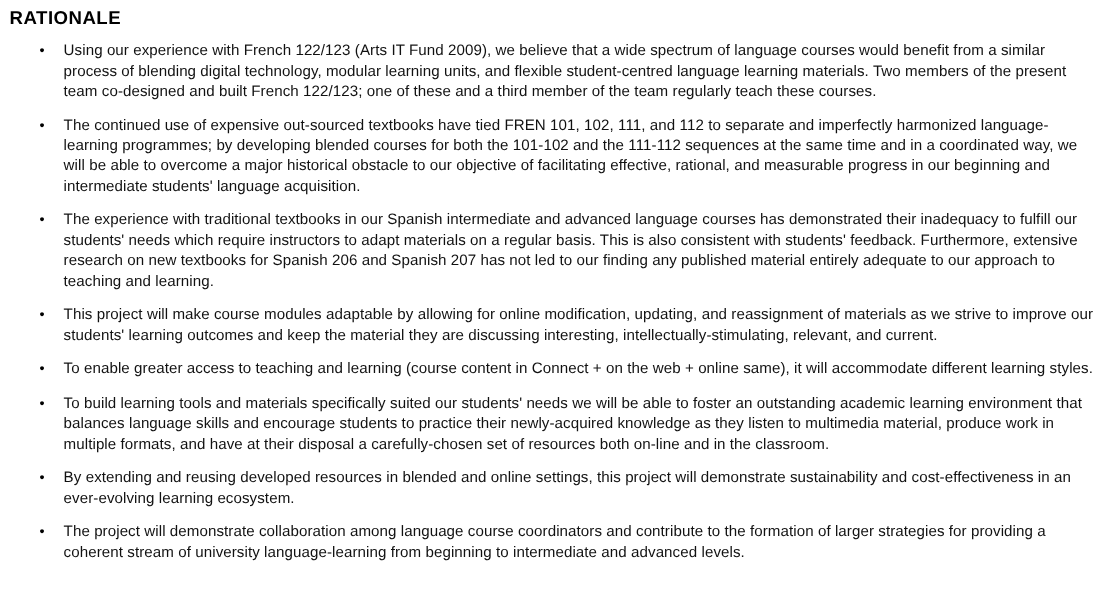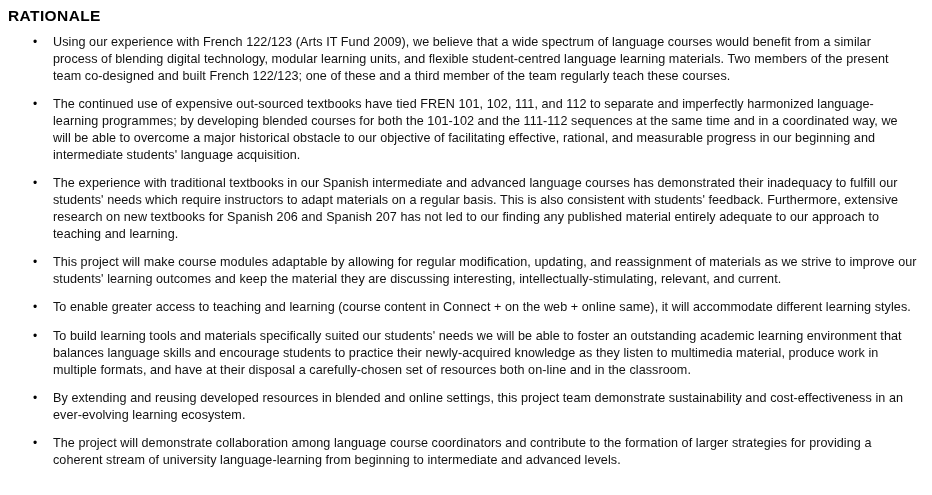--- a/index.html
+++ b/index.html
@@ -81,36 +81,36 @@
       <span class="bullet-text">The continued use of expensive out-sourced textbooks have tied FREN 101, 102, 111, and 112 to separate and imperfectly harmonized language-learning programmes; by developing blended courses for both the 101-102 and the 111-112 sequences at the same time and in a coordinated way, we will be able to overcome a major historical obstacle to our objective of facilitating effective, rational, and measurable progress in our beginning and intermediate students' language acquisition.</span>
     </li>
 
     <li class="bullet-item">
       <span class="bullet-marker">•</span>
       <span class="bullet-text">The experience with traditional textbooks in our Spanish intermediate and advanced language courses has demonstrated their inadequacy to fulfill our students' needs which require instructors to adapt materials on a regular basis. This is also consistent with students' feedback. Furthermore, extensive research on new textbooks for Spanish 206 and Spanish 207 has not led to our finding any published material entirely adequate to our approach to teaching and learning.</span>
     </li>
 
     <li class="bullet-item">
       <span class="bullet-marker">•</span>
-      <span class="bullet-text">This project will make course modules adaptable by allowing for regular modification, updating, and reassignment of materials as we strive to improve our students' learning outcomes and keep the material they are discussing interesting, intellectually-stimulating, relevant, and current.</span>
+      <span class="bullet-text">This project will make course modules adaptable by allowing for online modification, updating, and reassignment of materials as we strive to improve our students' learning outcomes and keep the material they are discussing interesting, intellectually-stimulating, relevant, and current.</span>
     </li>
 
     <li class="bullet-item">
       <span class="bullet-marker">•</span>
       <span class="bullet-text">To enable greater access to teaching and learning (course content in Connect + on the web + online same), it will accommodate different learning styles.</span>
     </li>
 
     <li class="bullet-item">
       <span class="bullet-marker">•</span>
       <span class="bullet-text">To build learning tools and materials specifically suited our students' needs we will be able to foster an outstanding academic learning environment that balances language skills and encourage students to practice their newly-acquired knowledge as they listen to multimedia material, produce work in multiple formats, and have at their disposal a carefully-chosen set of resources both on-line and in the classroom.</span>
     </li>
 
     <li class="bullet-item">
       <span class="bullet-marker">•</span>
-      <span class="bullet-text">By extending and reusing developed resources in blended and online settings, this project team demonstrate sustainability and cost-effectiveness in an ever-evolving learning ecosystem.</span>
+      <span class="bullet-text">By extending and reusing developed resources in blended and online settings, this project will demonstrate sustainability and cost-effectiveness in an ever-evolving learning ecosystem.</span>
     </li>
 
     <li class="bullet-item">
       <span class="bullet-marker">•</span>
       <span class="bullet-text">The project will demonstrate collaboration among language course coordinators and contribute to the formation of larger strategies for providing a coherent stream of university language-learning from beginning to intermediate and advanced levels.</span>
     </li>
 
   </ul>
 </div>
 

